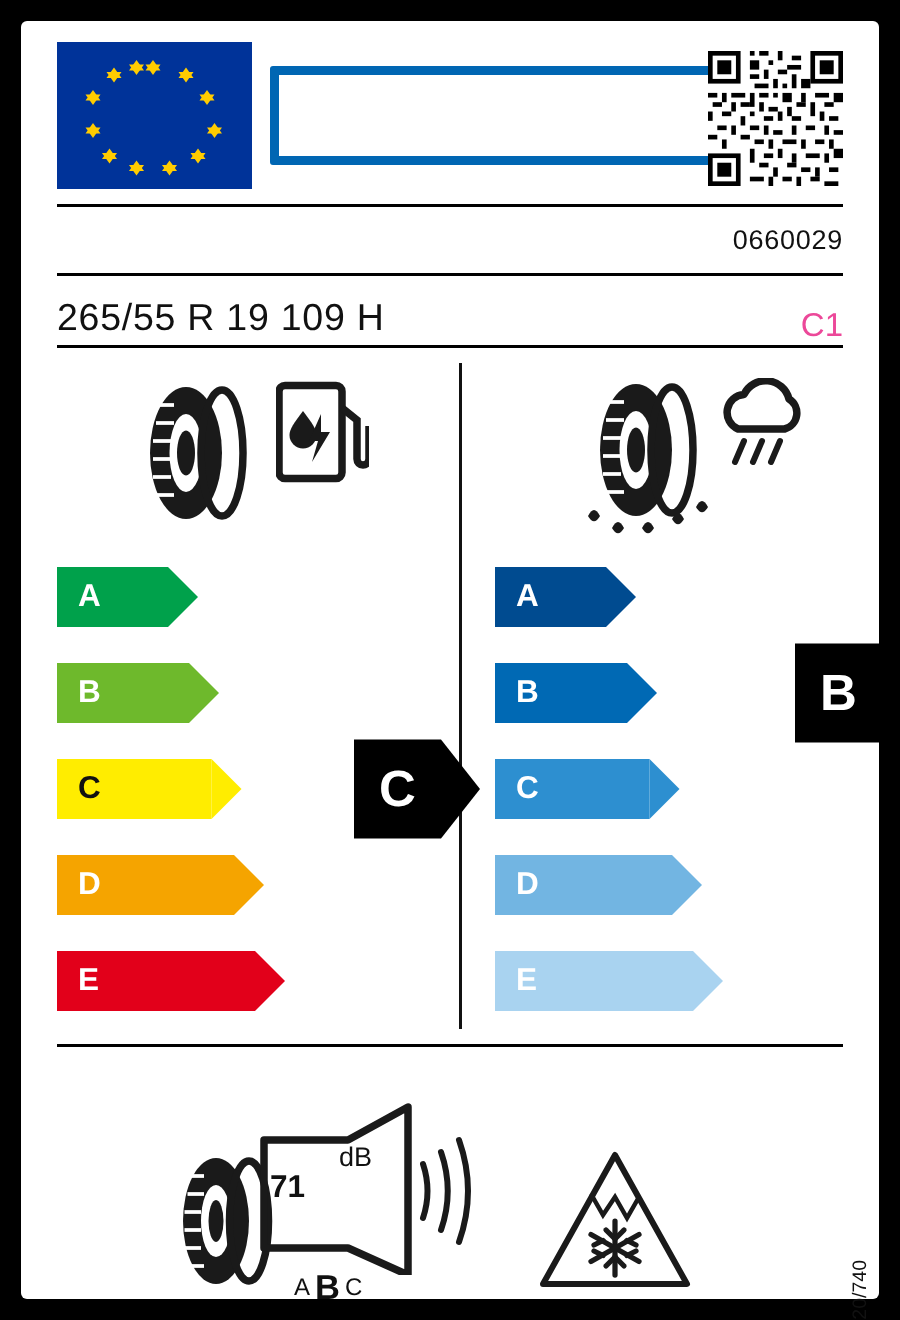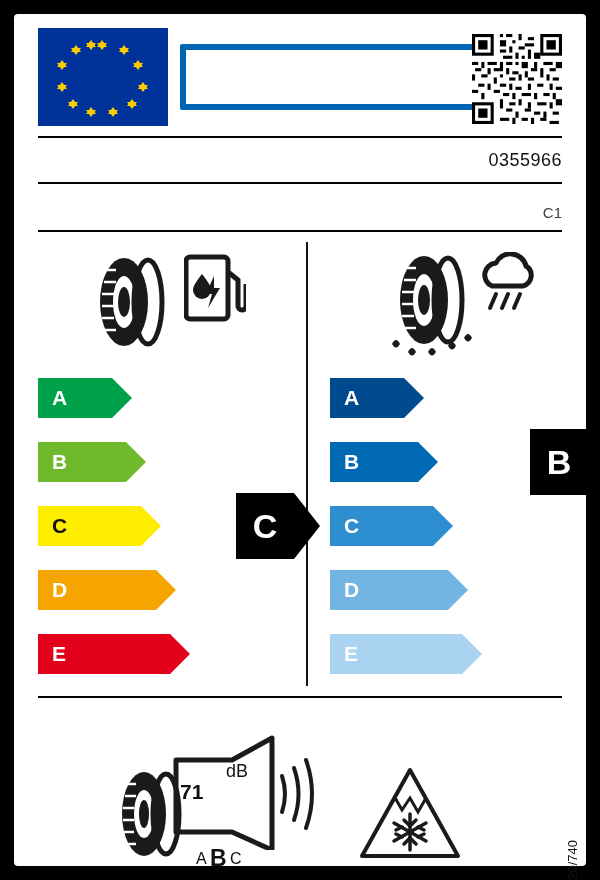--- a/index.html
+++ b/index.html
@@ -45,21 +45,21 @@
   .brand{
     position:absolute;left:36px;top:136px;font-size:18px;letter-spacing:1.2px;color:#111;
   }
   .code{
     position:absolute;right:24px;top:136px;font-size:18px;color:#111;letter-spacing:0.5px;
   }
   .size{
     position:absolute;left:24px;top:184px;font-size:25px;color:#111;letter-spacing:0.5px;
   }
   .class{
-    position:absolute;right:24px;top:190px;font-size:15px;color:#404040;text-align:right;
+    position:absolute;right:24px;top:190px;font-size:22px;color:#ec4899;text-align:right;
   }
   
   .arrow{
     position:absolute;height:40px;display:flex;align-items:center;
     color:#fff;font-size:21px;font-weight:bold;
   }
   .arrow span{margin-left:14px;}
   .arrow .tip{
     position:absolute;right:-20px;top:0;width:0;height:0;
     border-top:20px solid transparent;border-bottom:20px solid transparent;
@@ -213,21 +213,22 @@
           <rect x="25" y="28" width="3" height="1"></rect>
       </g>
     </svg>
   </div>
 
   <div class="rule" style="left:24px;top:122px;width:524px;height:2px;"></div>
   <div class="rule" style="left:24px;top:168px;width:524px;height:2px;"></div>
   <div class="rule" style="left:24px;top:216px;width:524px;height:2px;"></div>
   <div class="rule" style="left:24px;top:682px;width:524px;height:2px;"></div>
 
-  <div class="code">0355966</div>
+  <div class="code">0660029</div>
+  <div class="size">265/55 R 19 109 H</div>
   <div class="class">C1</div>
 
   <div class="divider-v" style="left:292px;top:228px;height:444px;"></div>
 
   <svg style="position:absolute;left:72px;top:238px;width:100px;height:100px;" viewBox="0 0 100 100">
     <ellipse cx="38" cy="50" rx="24" ry="44" fill="#1a1a1a"></ellipse>
     <ellipse cx="38" cy="50" rx="11" ry="26" fill="#fff"></ellipse>
     <ellipse cx="38" cy="50" rx="6" ry="15" fill="#1a1a1a"></ellipse>
     <g stroke="#fff" stroke-width="2.5">
       <line x1="18" y1="18" x2="30" y2="18"></line>

